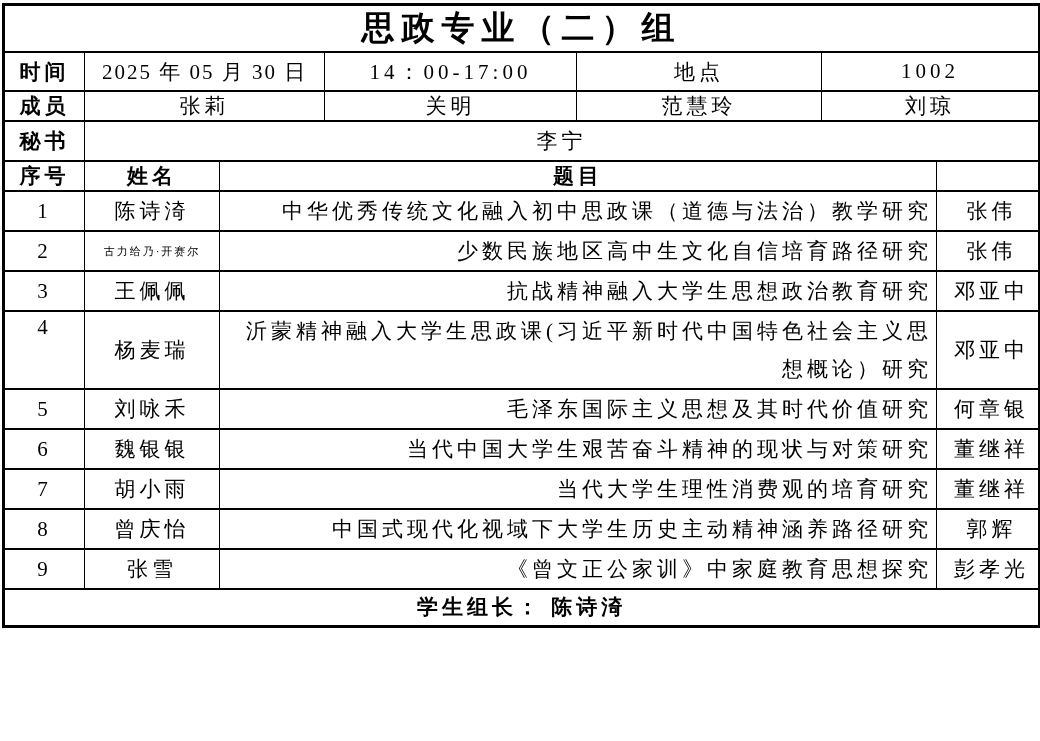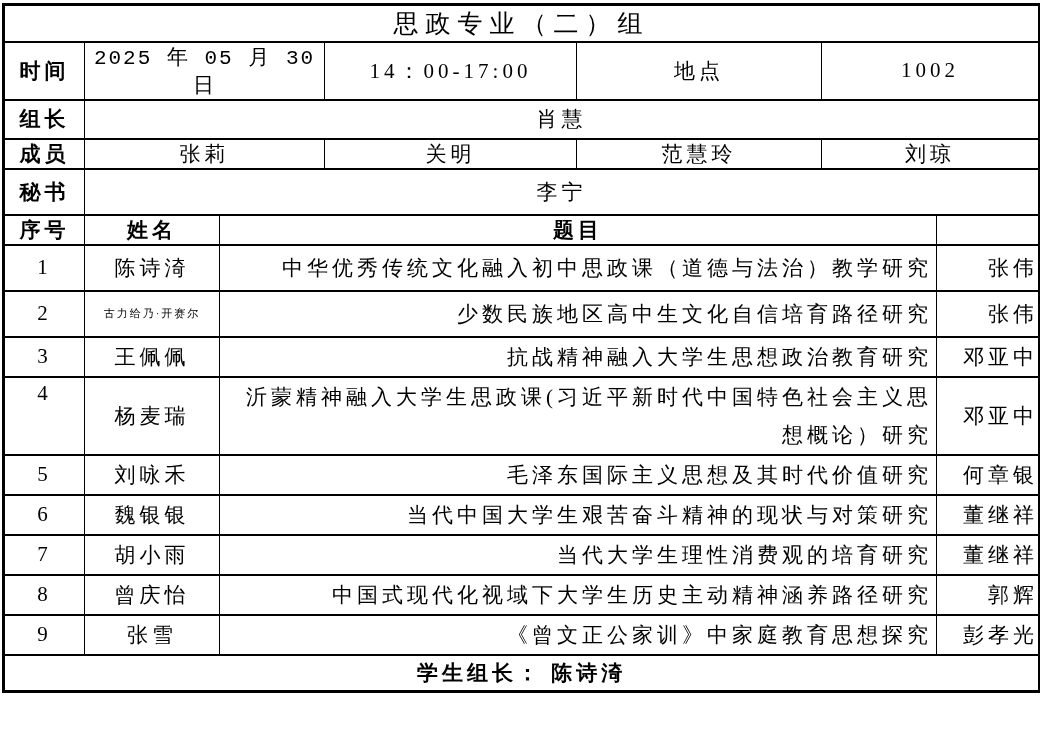--- a/index.html
+++ b/index.html
@@ -25,42 +25,42 @@
     text-align: center;
     vertical-align: middle;
     font-size: 21px;
     letter-spacing: 4px;
     padding: 0;
     overflow: hidden;
     white-space: normal;
   }
   .lbl { font-weight: bold; margin-top: 36px; }
   .title-cell {
-    font-weight: normal;
-    font-size: 25px;
+    font-weight: bold;
+    font-size: 33px;
     letter-spacing: 7px;
   }
   .topic {
     text-align: right;
     padding-left: 14px;
     padding-right: 4px;
     line-height: 38px;
   }
   .advisor {
-    text-align: right;
+    text-align: center;
     padding-left: 8px;
   }
   .small-name { font-size: 11px; letter-spacing: 2px; }
-  .date-cell { letter-spacing: 2px; font-family: Liberation Mono, monospace; }
+  .date-cell { letter-spacing: 2px; }
   .vtop { vertical-align: top; padding-top: 3px; }
   .footer-cell { font-weight: bold; }
   tr.h37 { height: 37px; }
   tr.h38 { height: 30px; }
   tr.h39 { height: 39px; }
-  tr.h40 { height: 46px; }
+  tr.h40 { height: 40px; }
   tr.h75 { height: 75px; }
   tr.h83 { height: 83px; }
 </style>
 </head>
 <body>
 
 <table class="sched">
   <colgroup>
     <col style="width:81px">
     <col style="width:135px">
@@ -76,24 +76,20 @@
     </tr>
 
     <tr class="h39">
       <td class="lbl">时间</td>
       <td colspan="2" class="date-cell">2025 年 05 月 30 日</td>
       <td>14：00-17:00</td>
       <td>地点</td>
       <td colspan="2">1002</td>
     </tr>
 
-    <tr class="h39">
-      <td class="lbl">组长</td>
-      <td colspan="6">肖慧</td>
-    </tr>
 
     <tr class="h38">
       <td class="lbl">成员</td>
       <td colspan="2">张莉</td>
       <td>关明</td>
       <td>范慧玲</td>
       <td colspan="2">刘琼</td>
     </tr>
 
     <tr class="h40">

